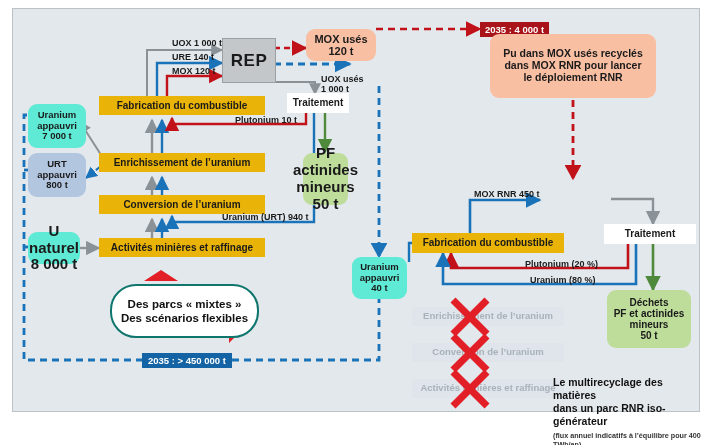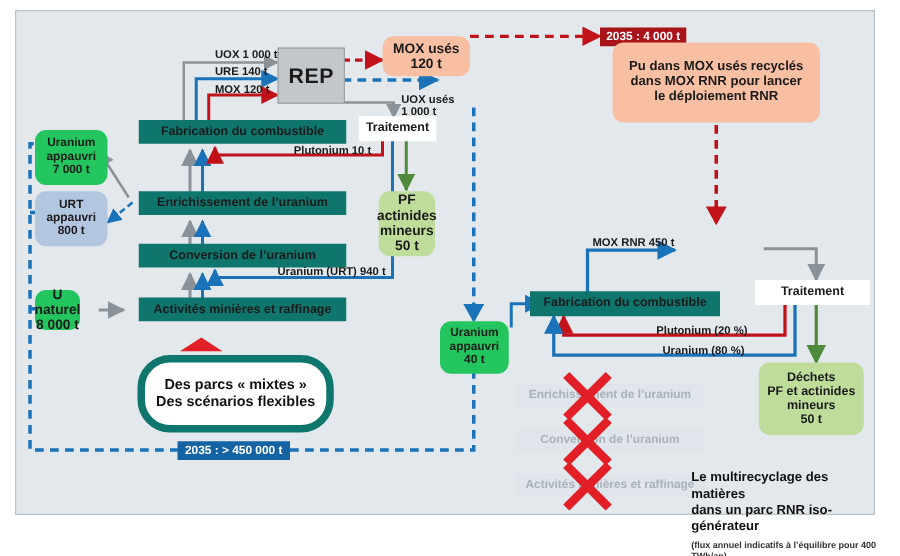--- a/index.html
+++ b/index.html
@@ -1,33 +1,33 @@
 <!DOCTYPE html>
 <html><head>
 <meta charset="utf-8">
 <style>
   html,body{margin:0;padding:0;background:#ffffff;}
   body{width:720px;height:445px;position:relative;font-family:"Liberation Sans",sans-serif;overflow:hidden;}
   #stage{position:absolute;left:0;top:0;width:720px;height:445px;}
   #panel{position:absolute;left:12px;top:8px;width:688px;height:404px;background:#e3e8ec;border:1px solid #b9c2c9;box-sizing:border-box;}
   svg#wires{position:absolute;left:0;top:0;width:720px;height:445px;pointer-events:none;}
   .node{position:absolute;box-sizing:border-box;display:flex;align-items:center;justify-content:center;text-align:center;font-weight:bold;color:#1a1a1a;line-height:1.12;}
-  .proc{background:#0f766e;font-size:10px;margin-left:12px;}
+  .proc{background:#eab308;font-size:10px;}
   .proc-dim{background:#dfe5ea;color:#a9b2ba;font-size:9.5px;font-weight:bold;}
   .pill{border-radius:9px;}
-  .grey{background:#22c55e;}
+  .grey{background:#5eead4;}
   .blue{background:#b3c6e0;}
   .salmon{background:#f9bfa3;}
   .green{background:#bedd9b;}
   .white{background:#ffffff;}
   .reactor{background:#c3c7ca;border:1px solid #9aa0a4;font-size:17px;letter-spacing:.5px;}
   .tag{position:absolute;font-size:9px;font-weight:bold;color:#1a1a1a;white-space:nowrap;line-height:1;}
   .redtag{position:absolute;background:#a81419;color:#ffffff;font-size:9.5px;font-weight:bold;padding:2px 5px;white-space:nowrap;}
   .bluetag{position:absolute;background:#1464a5;color:#ffffff;font-size:9.5px;font-weight:bold;padding:2px 6px;white-space:nowrap;}
-  .callout{position:absolute;background:#ffffff;border:6px solid #0f766e;border-radius:26px;display:flex;flex-direction:column;align-items:center;justify-content:center;gap:2px;font-weight:bold;font-size:11.5px;color:#111;}
+  .callout{position:absolute;background:#ffffff;border:2px solid #0f766e;border-radius:26px;display:flex;flex-direction:column;align-items:center;justify-content:center;gap:2px;font-weight:bold;font-size:11.5px;color:#111;}
   .note{position:absolute;font-weight:bold;font-size:10.5px;color:#111;line-height:1.25;}
   .note small{display:block;font-size:7.2px;font-weight:bold;color:#333;margin-top:2px;}
   .caption{position:absolute;left:58px;top:425px;font-size:9.5px;color:#c08a2e;white-space:nowrap;}
 </style>
 </head>
 <body>
 
 <div id="stage">
 
   <div id="panel"></div>
@@ -121,21 +121,21 @@
 appauvri
 7 000 t</span>
   </div>
 
   <div class="node pill blue" style="left:28px;top:153px;width:58px;height:44px;font-size:9.5px;">
     <span style="white-space:pre-line;">URT
 appauvri
 800 t</span>
   </div>
 
-  <div class="node pill grey" style="left:28px;top:232px;width:36px;height:32px;font-size:11px;">
+  <div class="node pill grey" style="left:28px;top:232px;width:52px;height:32px;font-size:15px;">
     <span style="white-space:pre-line;">U naturel
 8 000 t</span>
   </div>
 
   <div class="node proc" style="left:99px;top:96px;width:166px;height:19px;">
     <span>Fabrication du combustible</span>
   </div>
 
   <div class="node proc" style="left:99px;top:153px;width:166px;height:19px;">
     <span>Enrichissement de l’uranium</span>
@@ -156,21 +156,21 @@
   <div class="node white" style="left:287px;top:93px;width:62px;height:20px;font-size:10px;">
     <span>Traitement</span>
   </div>
 
   <div class="node pill salmon" style="left:306px;top:29px;width:70px;height:32px;font-size:11px;">
     <span style="white-space:pre-line;">MOX usés
 120 t</span>
   </div>
 
 
-  <div class="node pill green" style="left:303px;top:153px;width:45px;height:52px;font-size:11px;">
+  <div class="node pill green" style="left:303px;top:153px;width:45px;height:52px;font-size:15px;">
     <span style="white-space:pre-line;">PF
 actinides
 mineurs
 50 t</span>
   </div>
 
   <div class="tag" style="left:172px;top:39px;">UOX 1 000 t</div>
   <div class="tag" style="left:172px;top:53px;">URE 140 t</div>
   <div class="tag" style="left:172px;top:67px;">MOX 120 t</div>
   <div class="tag" style="left:321px;top:74px;white-space:pre-line;line-height:1.15;">UOX usés

